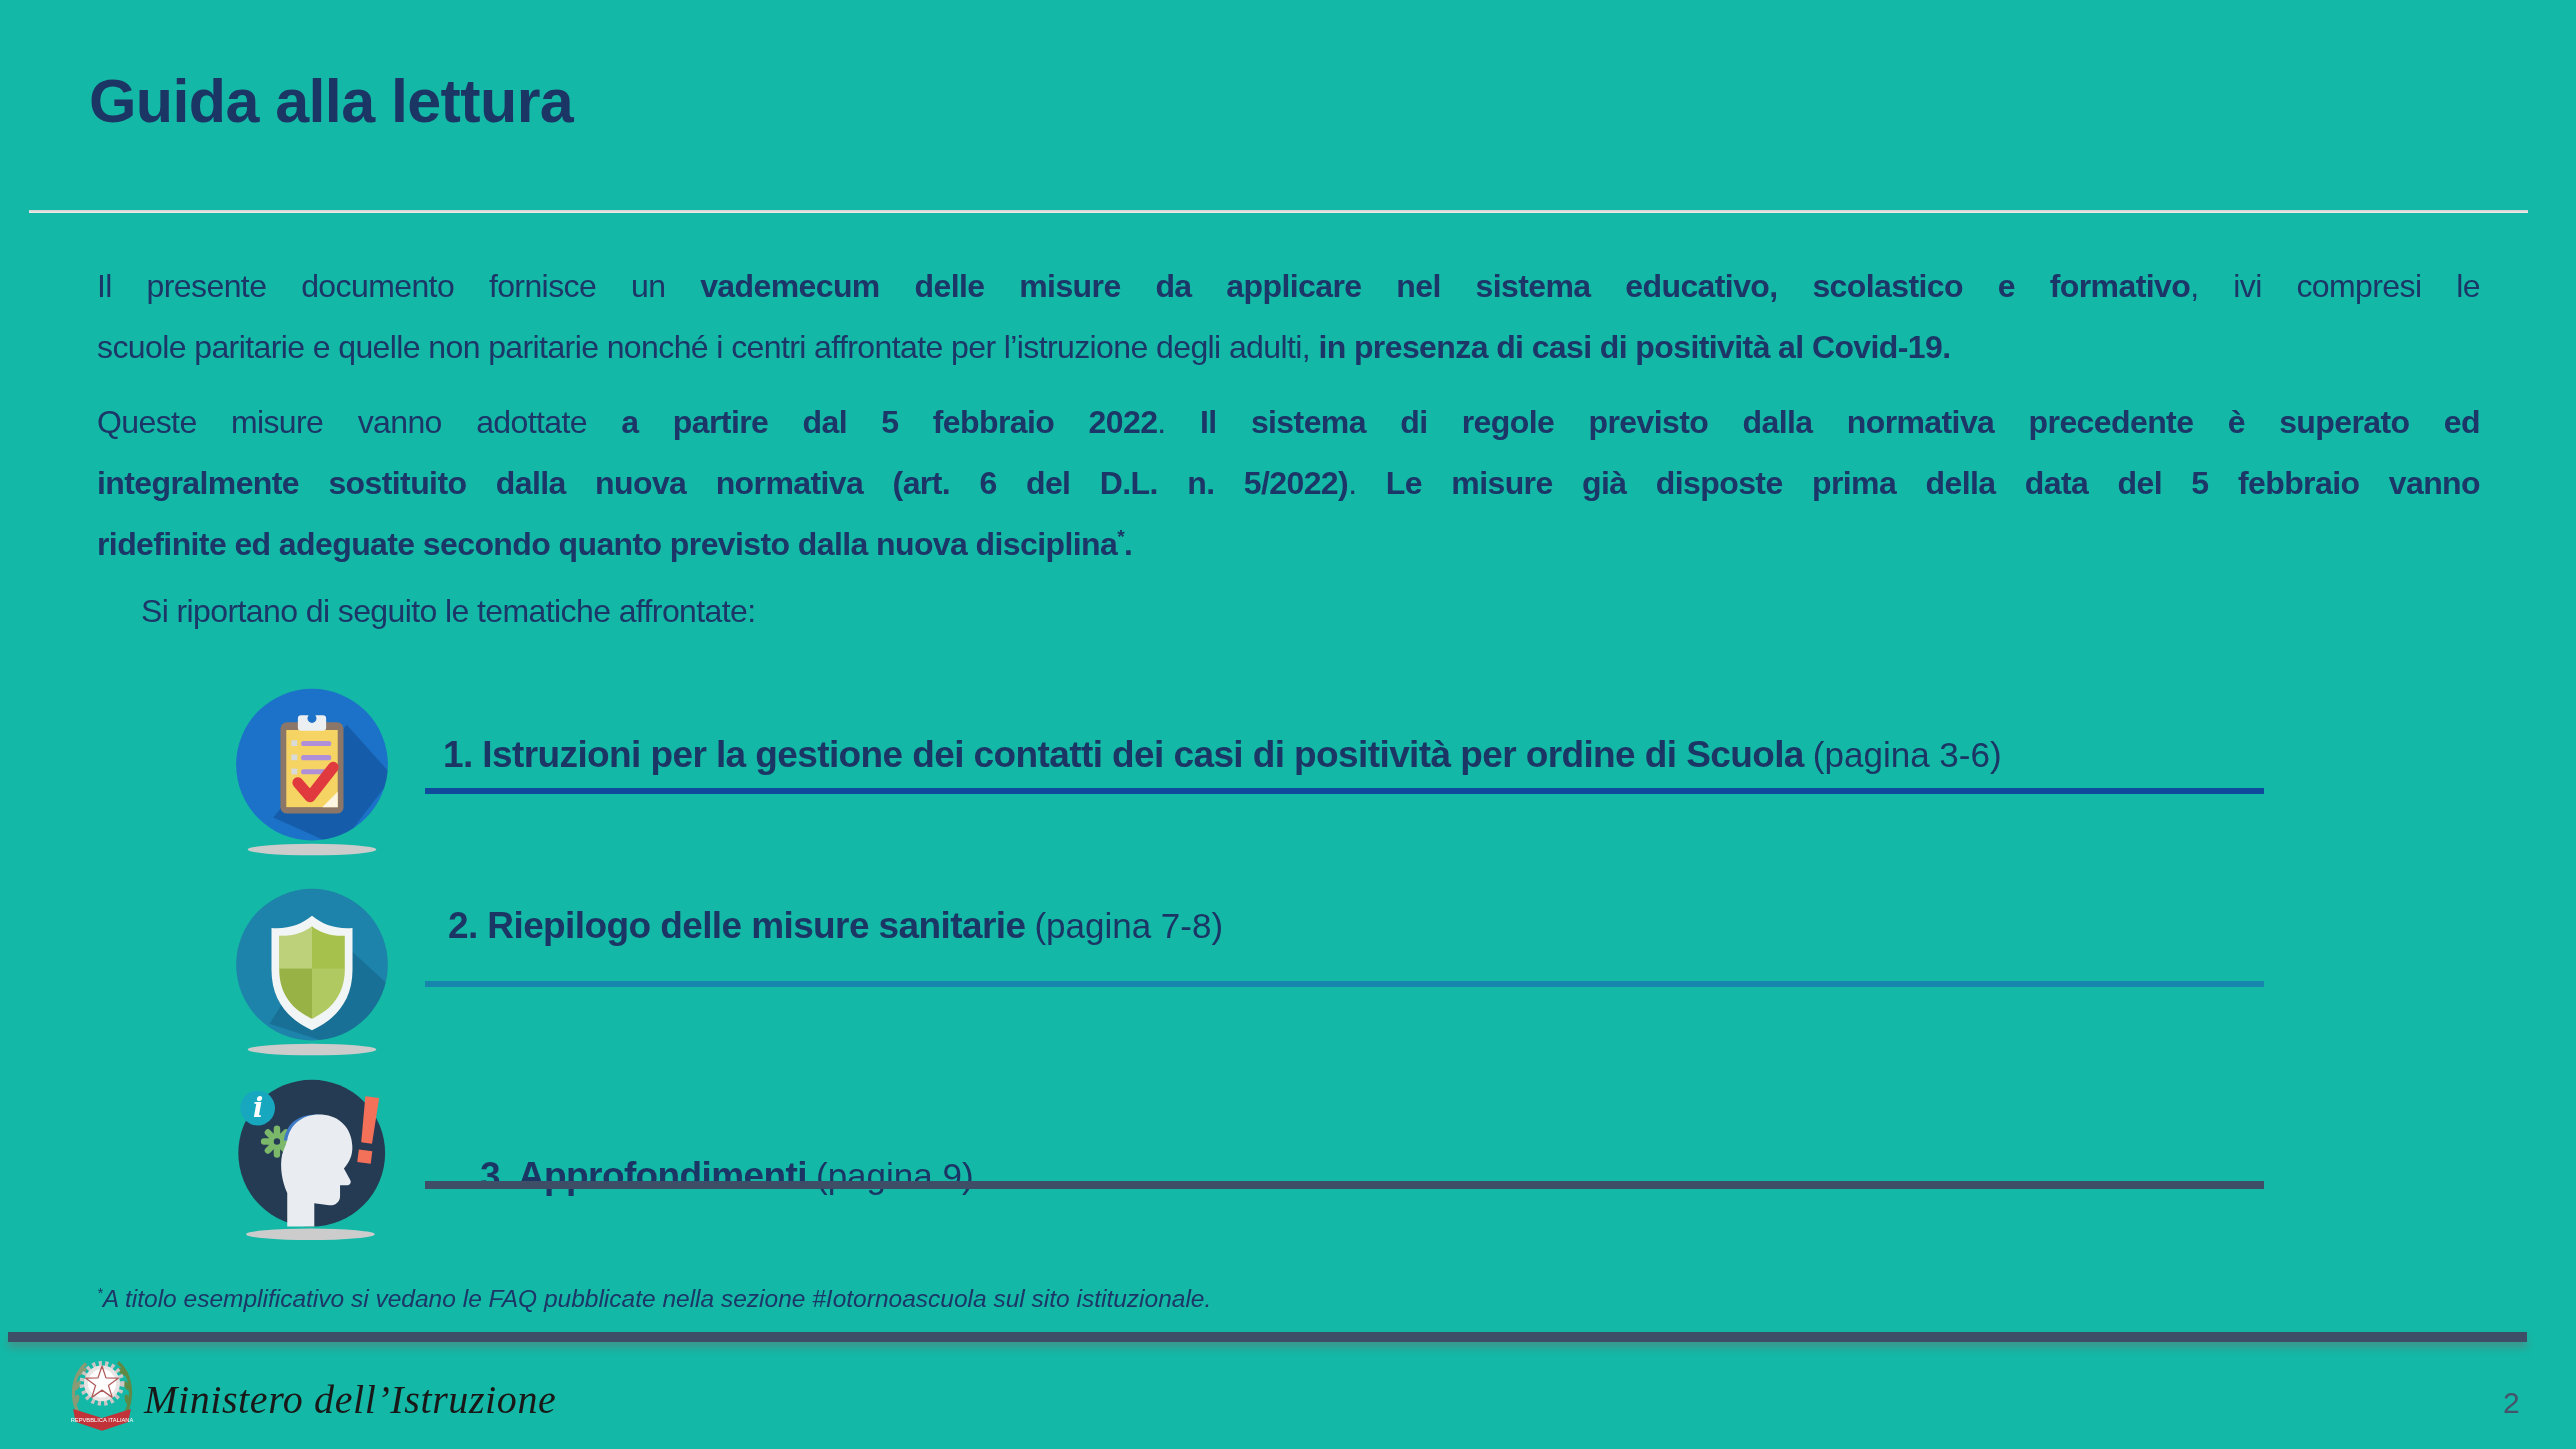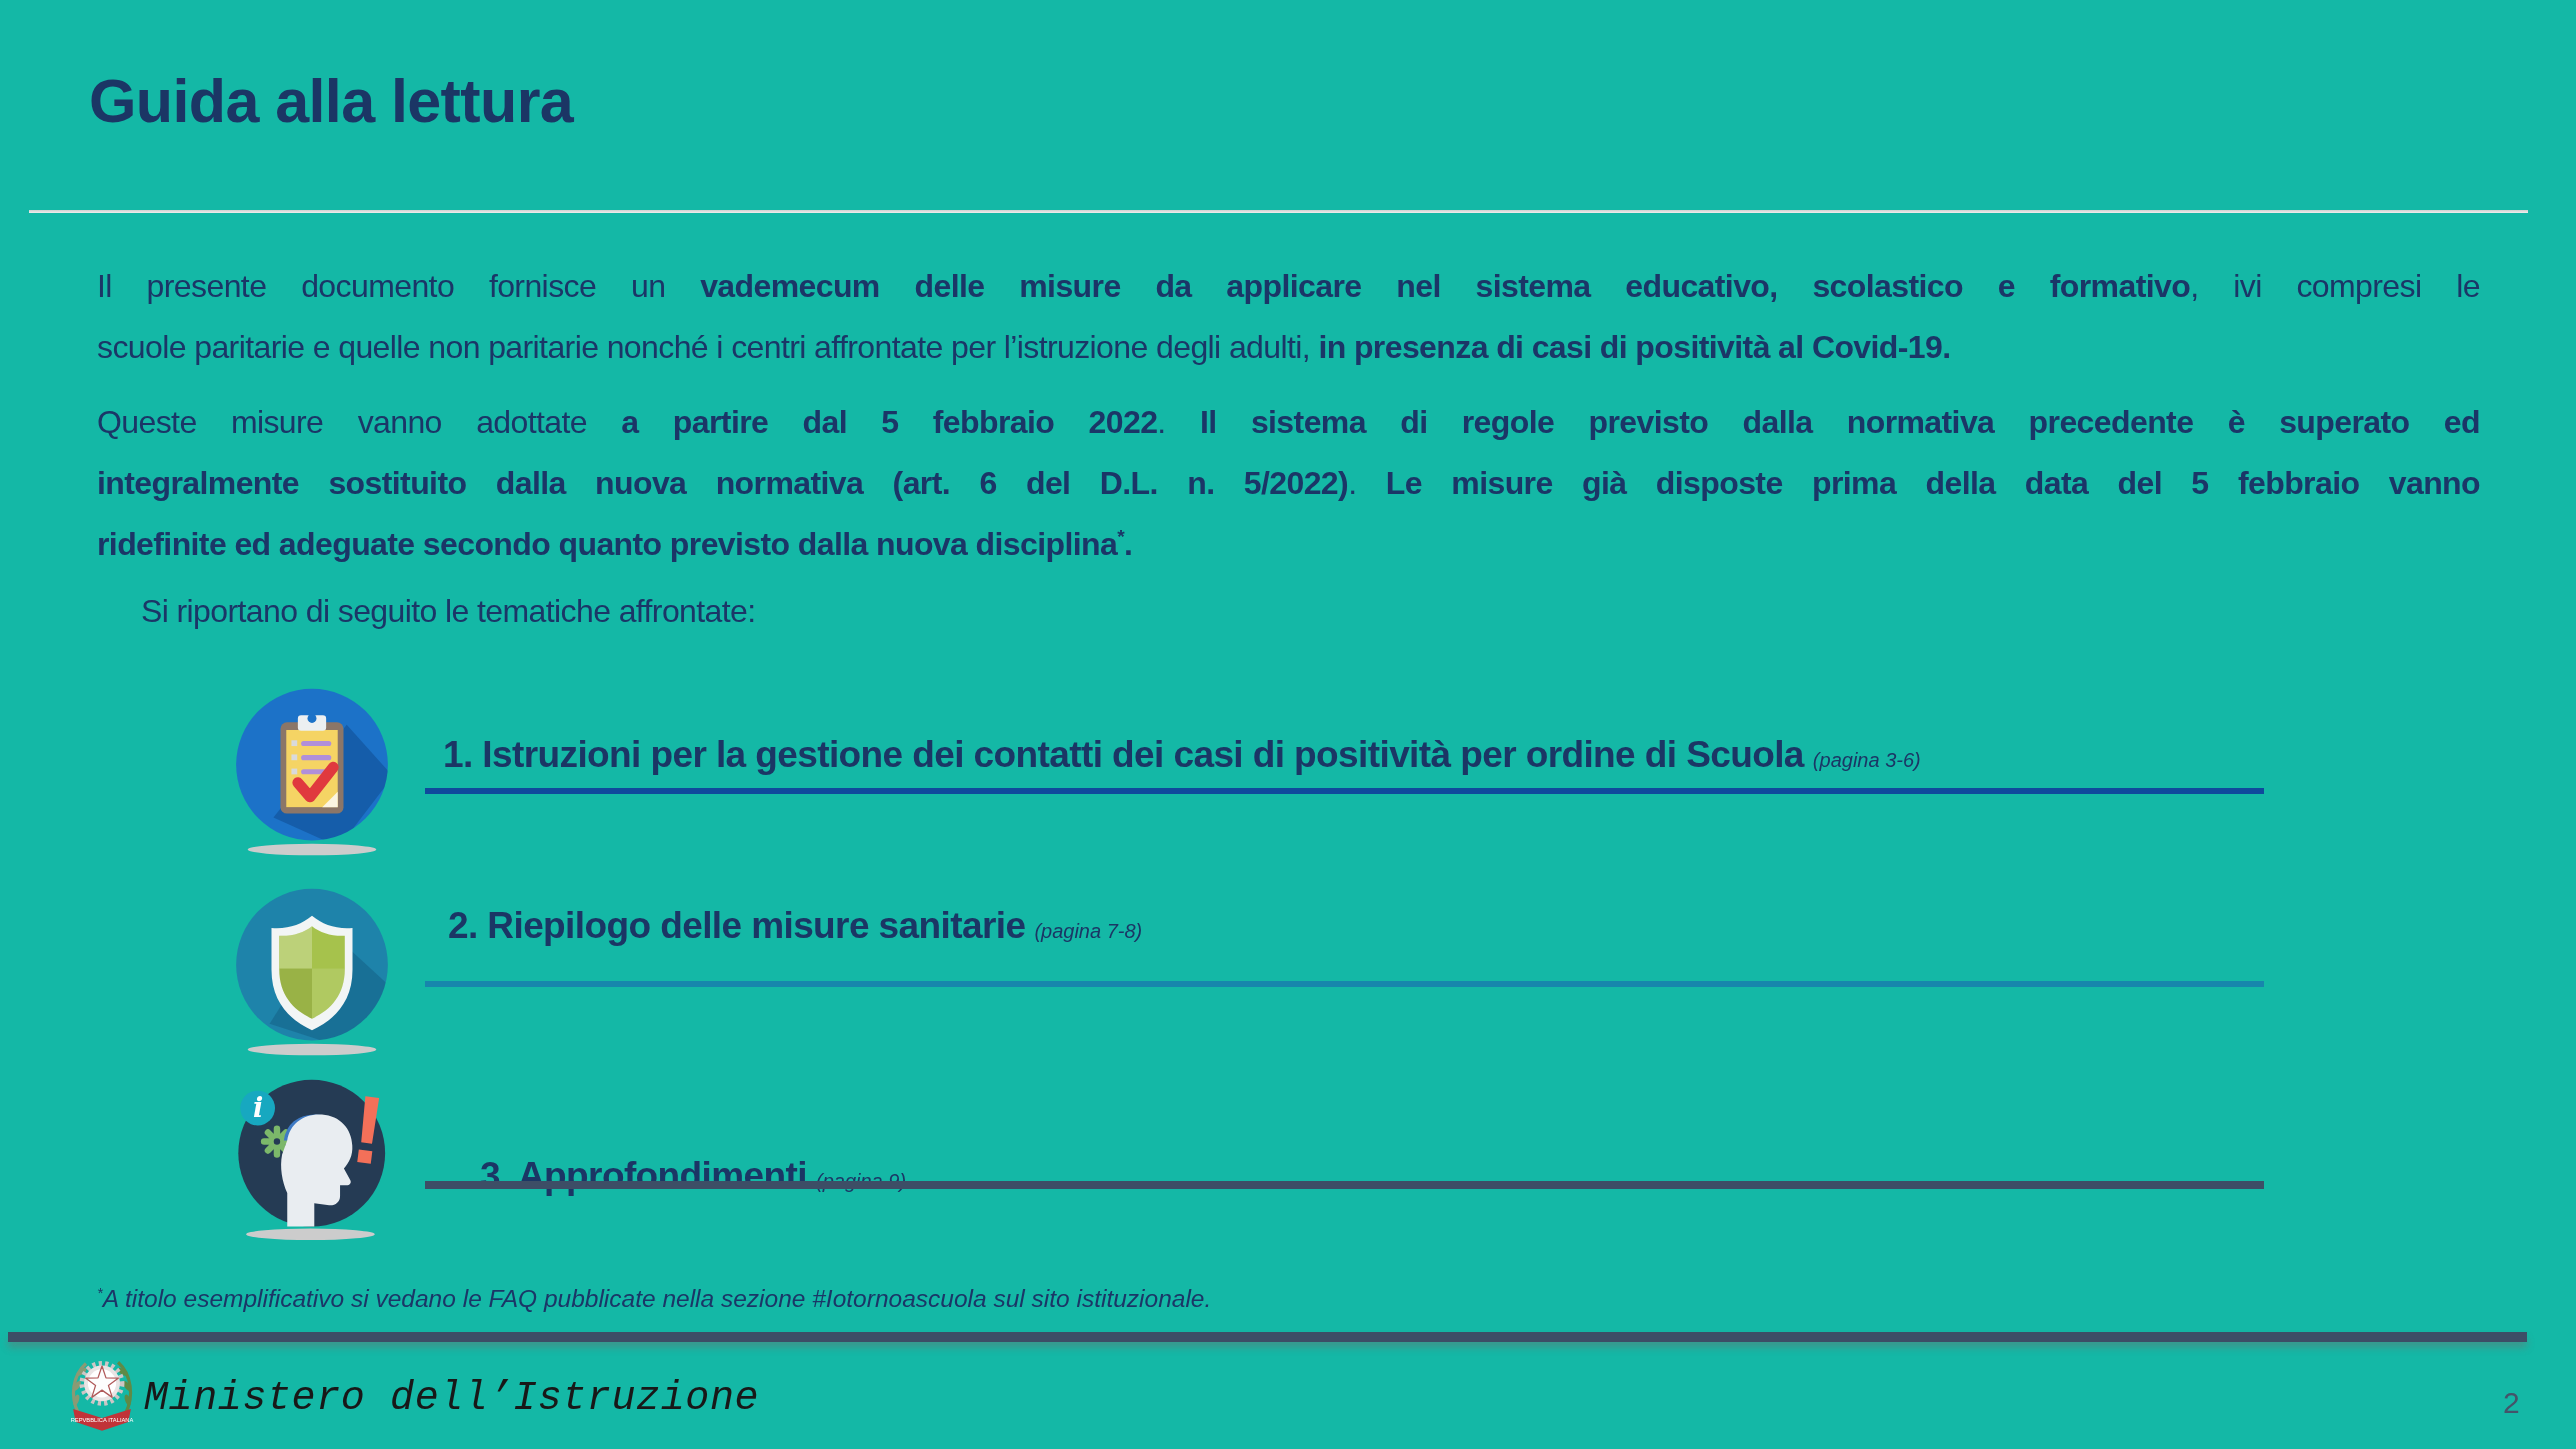--- a/index.html
+++ b/index.html
@@ -21,36 +21,36 @@
   
   .para{left:97px;width:2383px;font-size:32px;line-height:61px;letter-spacing:-0.6px;color:#1b3667;}
   .line{white-space:normal;}
   .jline{text-align:justify;text-align-last:justify;}
   b{font-weight:bold;}
   sup{font-size:60%;vertical-align:super;line-height:0;}
 
   
   .topic-icon{position:absolute;}
   .topic-text{position:absolute;font-size:37px;font-weight:bold;color:#1b3665;letter-spacing:-0.6px;line-height:41px;white-space:nowrap;}
-  .topic-pages{font-size:20px;font-weight:normal;font-style:italic;margin-left:9px;letter-spacing:0;}
+  .topic-pages{font-size:35px;font-weight:normal;margin-left:9px;letter-spacing:0;}
   .underline{position:absolute;left:425px;width:1839px;height:6.4px;}
   .u1{background:#0f4a9c;top:788px;}
   .u2{background:#1786ac;top:981px;}
   .u3{background:#3d4e66;top:1181px;height:7.7px;}
 
   
   .footnote{left:97px;top:1285px;font-size:24.5px;font-style:italic;color:#1b3667;letter-spacing:0;}
 
   
   .footer-bar{
     left:7.7px;top:1332px;width:2519px;height:9.7px;background:#3d4e66;
     box-shadow:0 5.8px 7px rgba(110,110,110,0.45);
   }
   .ministry{
-    left:144px;top:1376px;font-family:Liberation Mono, monospace;font-style:italic;
+    left:144px;top:1376px;font-family:Liberation Serif, serif;font-style:italic;
     font-size:40px;color:#181818;letter-spacing:0.6px;
   }
   .page-number{left:2503px;top:1386px;font-size:30px;color:#44546a;}
 </style>
 </head>
 <body>
 
 <div class="slide">
 
   <div class="abs title">Guida alla lettura</div>

